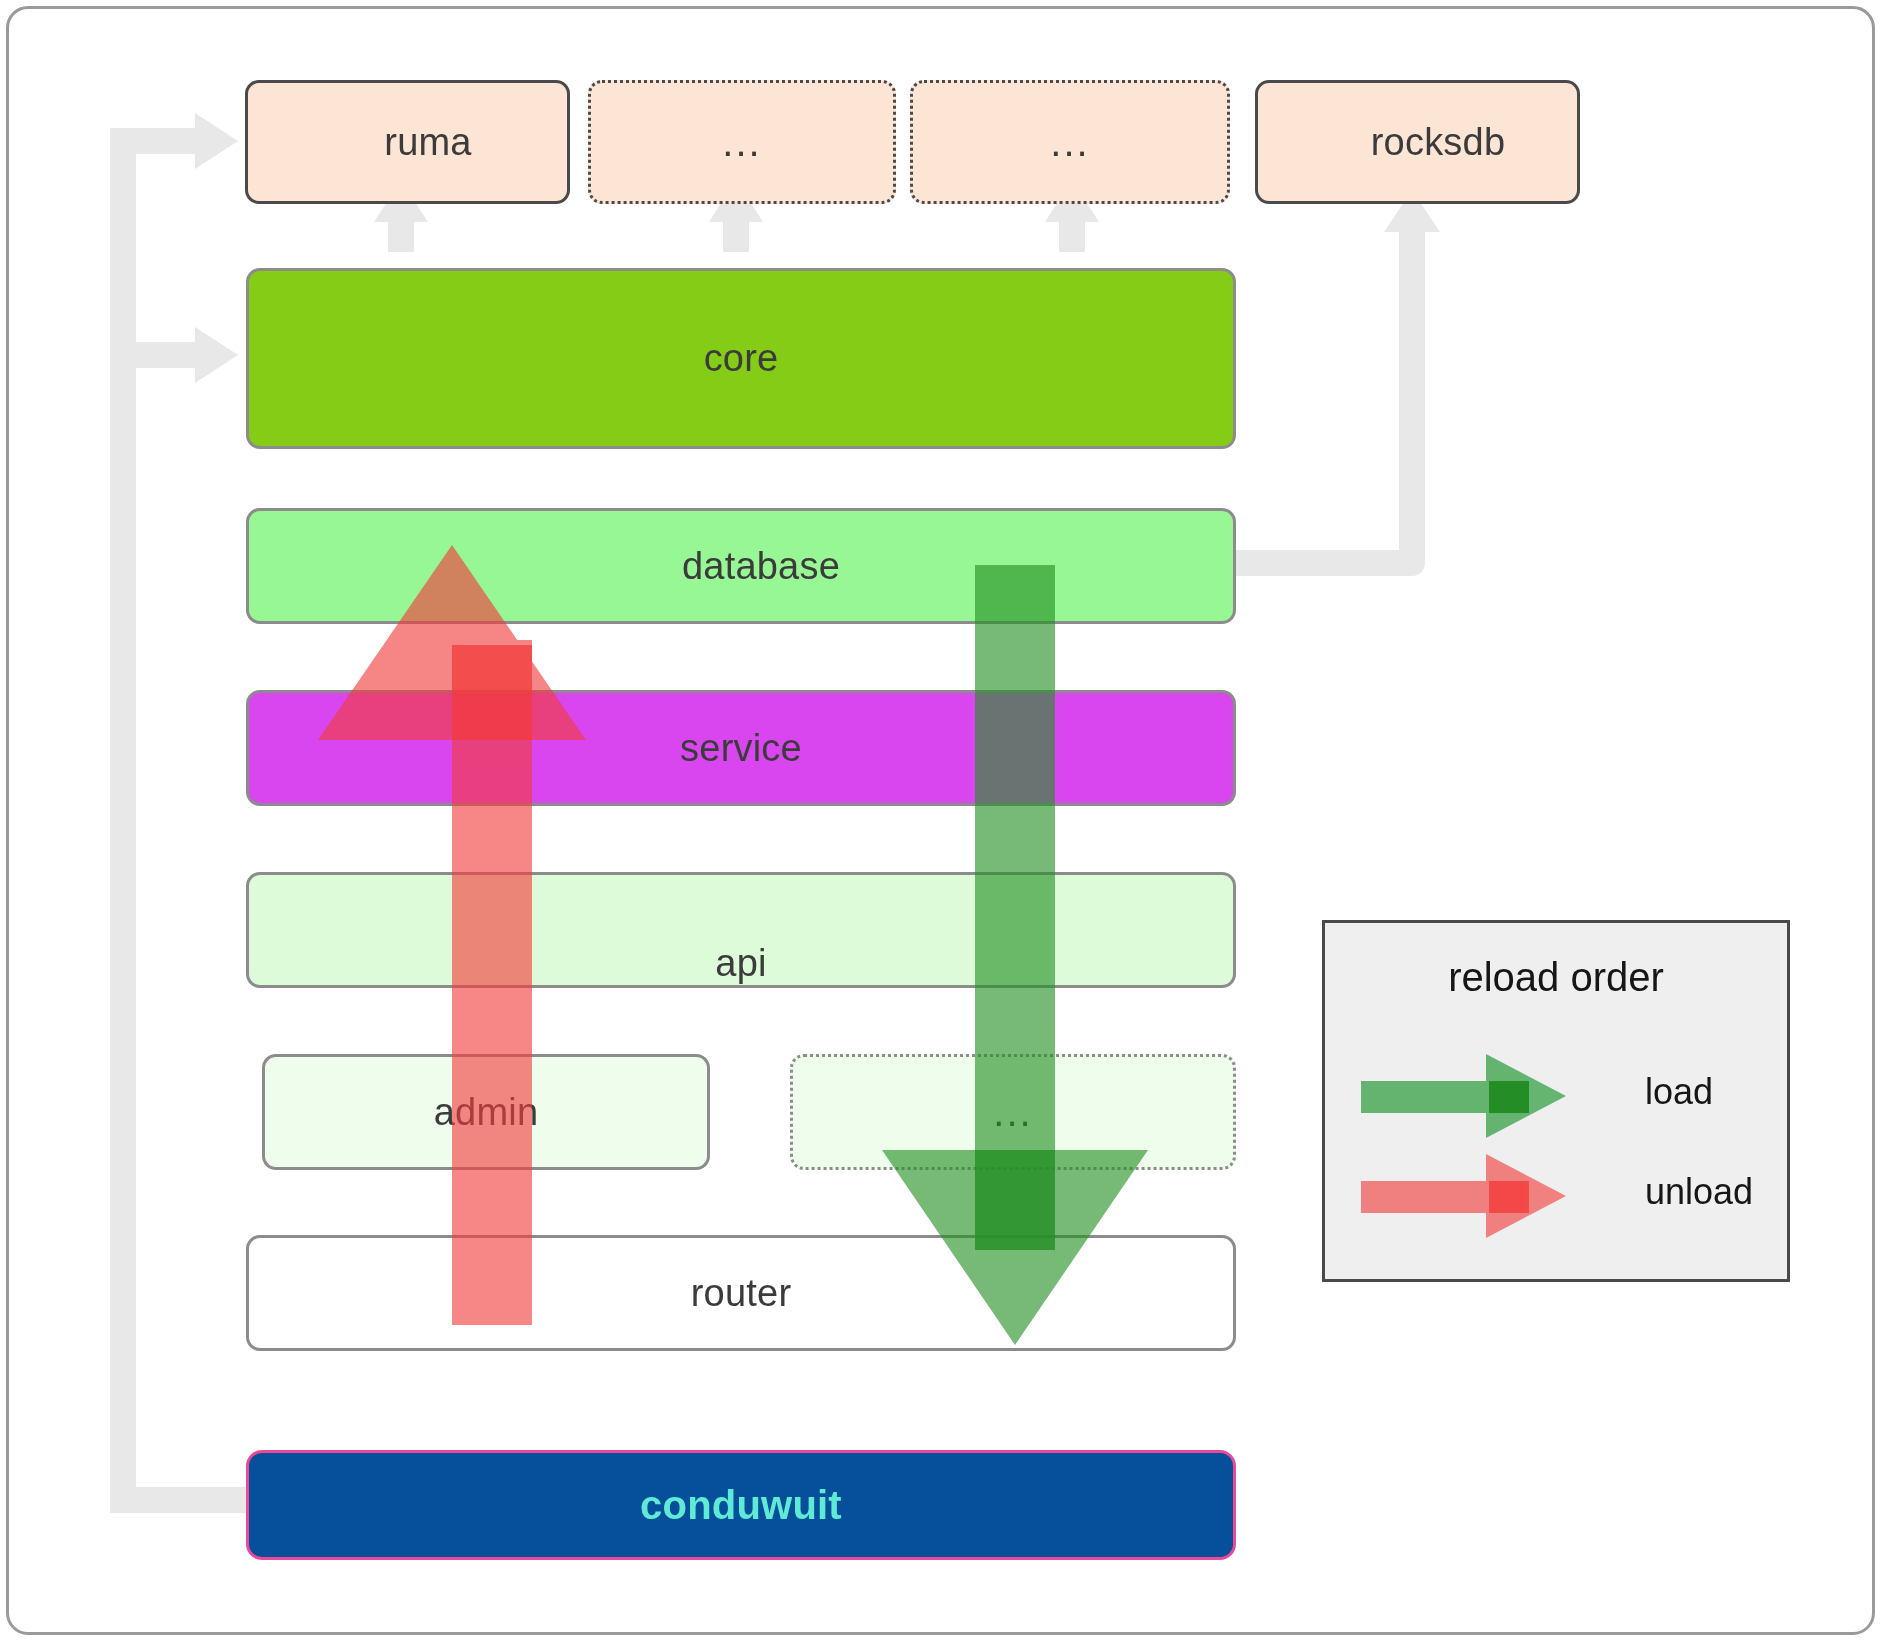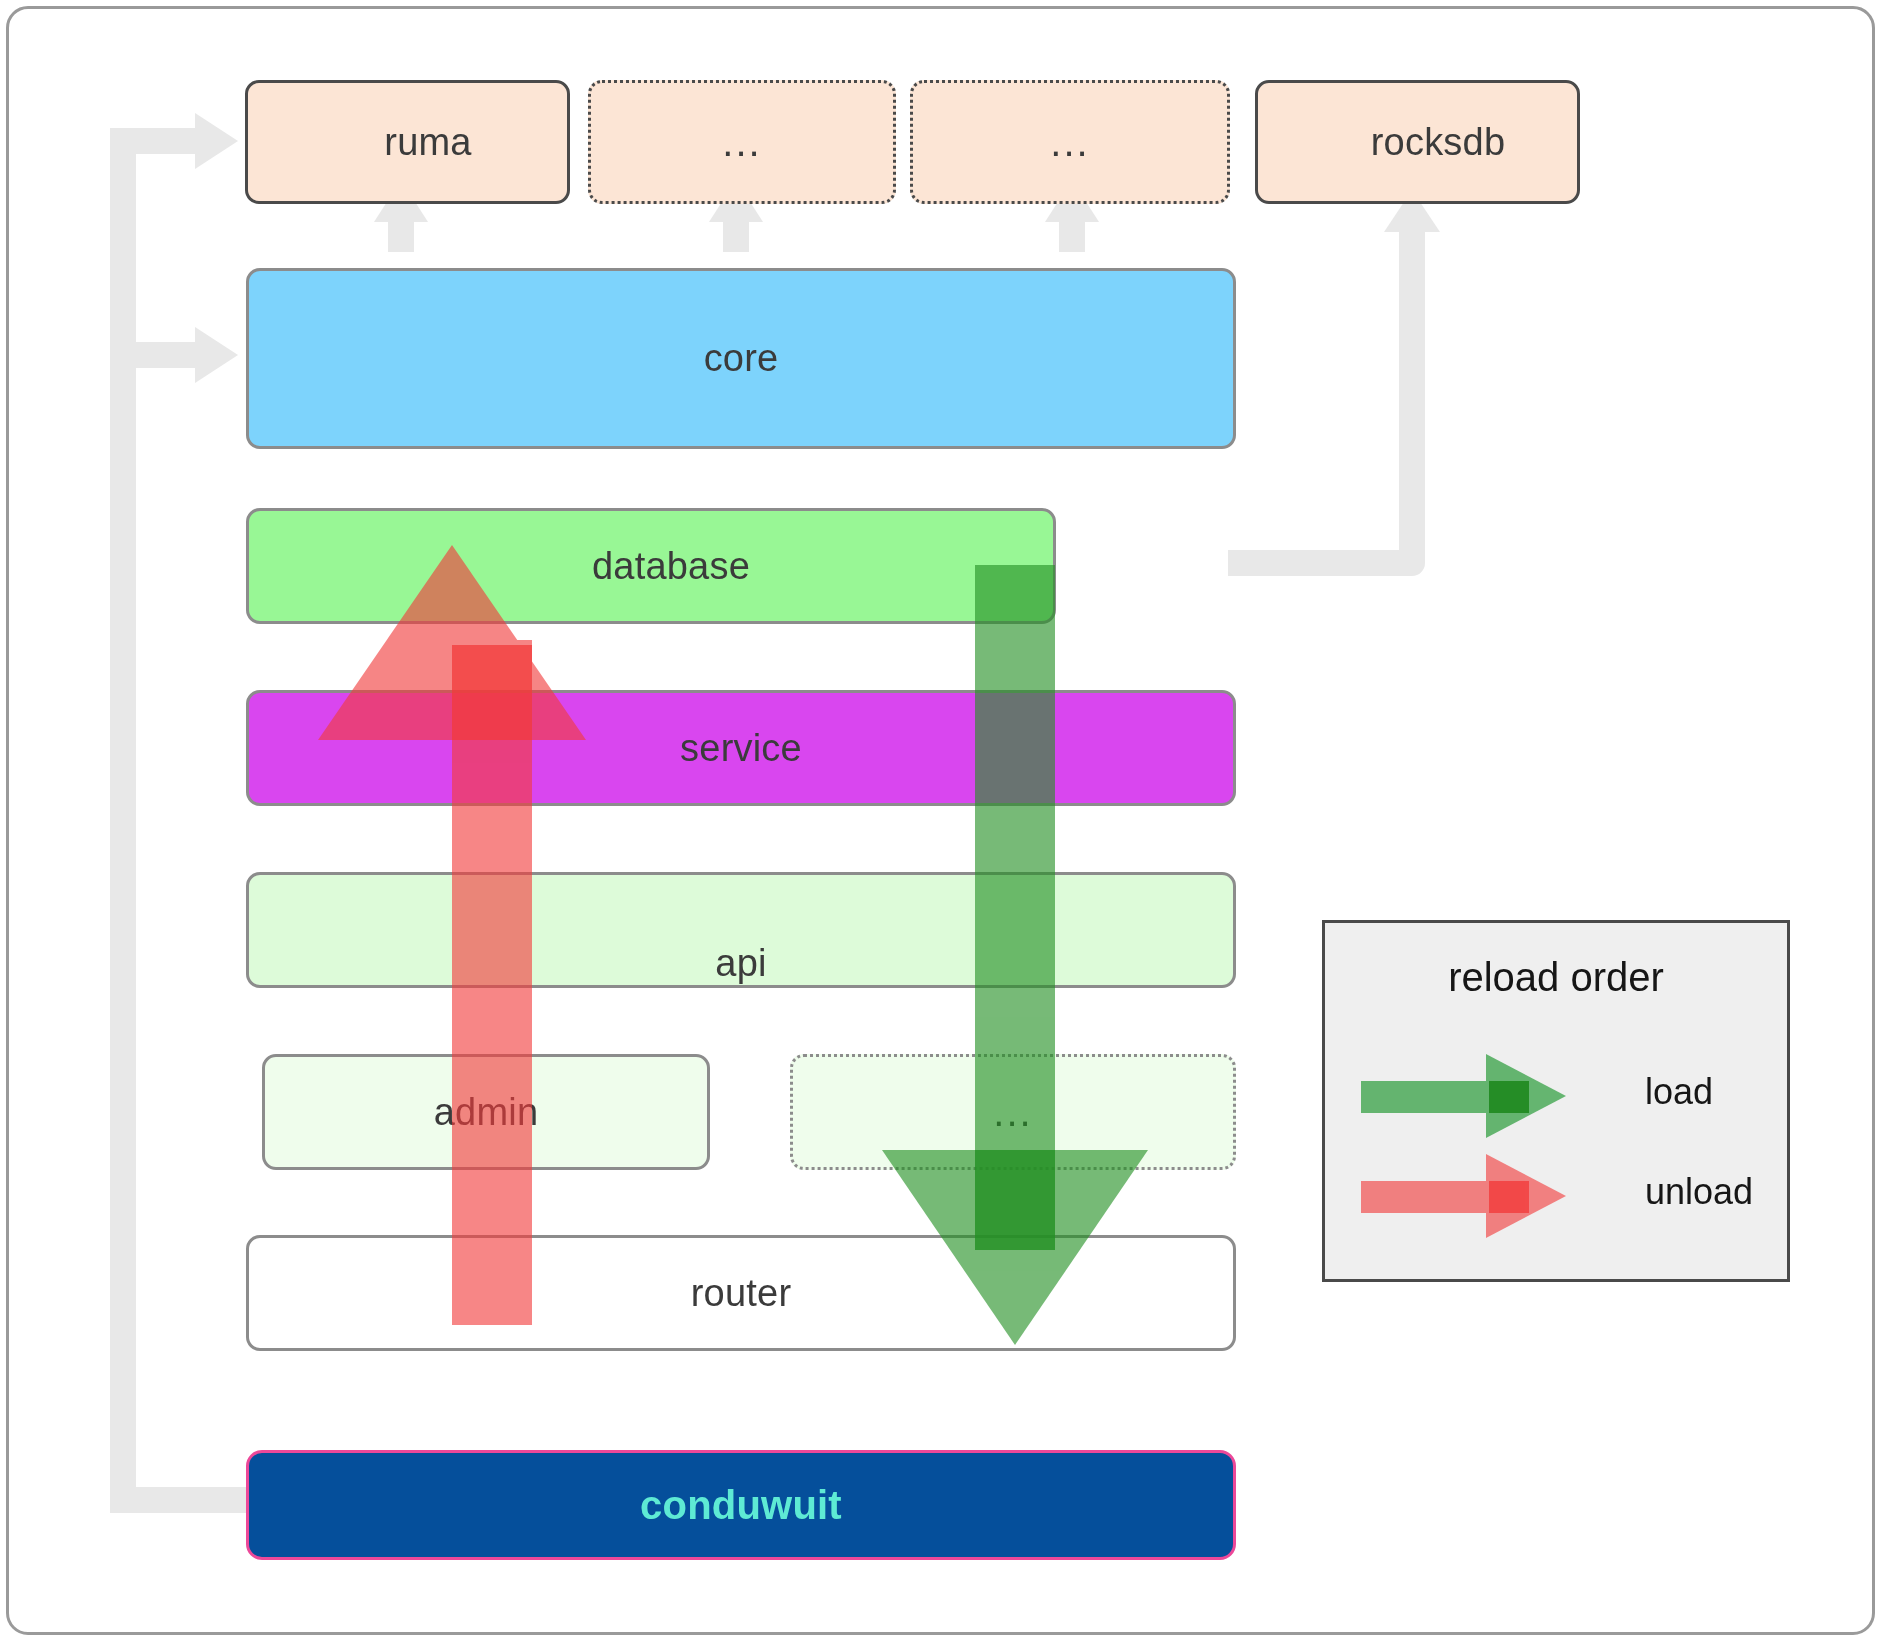--- a/index.html
+++ b/index.html
@@ -40,21 +40,21 @@
   .lib {
     background: #fce5d5;
     border: 3px solid #4a4a4a;
     padding-left: 41px;
   }
   .lib-dotted {
     background: #fce5d5;
     border: 3px dotted #4a4a4a;
   }
   .core-node {
-    background: #7dd3fc;
+    background: #84cc16;
     border: 3px solid #8c8c8c;
   }
   .db-node {
     background: #98f795;
     border: 3px solid #8c8c8c;
   }
   .svc-node {
     background: #d946ef;
     border: 3px solid #8c8c8c;
   }
@@ -156,21 +156,21 @@
   </div>
 
   <div class="node lib" style="left:1255px; top:80px; width:325px; height:124px;">
     <span>rocksdb</span>
   </div>
 
   <div class="node core-node" style="left:246px; top:268px; width:990px; height:181px;">
     <span>core</span>
   </div>
 
-  <div class="node db-node" style="left:246px; top:508px; width:810px; height:116px;padding-left:40px;">
+  <div class="node db-node" style="left:246px; top:508px; width:990px; height:116px;padding-left:40px;">
     <span>database</span>
   </div>
 
   <div class="node svc-node" style="left:246px; top:690px; width:990px; height:116px;">
     <span>service</span>
   </div>
 
   <div class="node api-node" style="left:246px; top:872px; width:990px; height:116px;">
     <span>api</span>
   </div>

